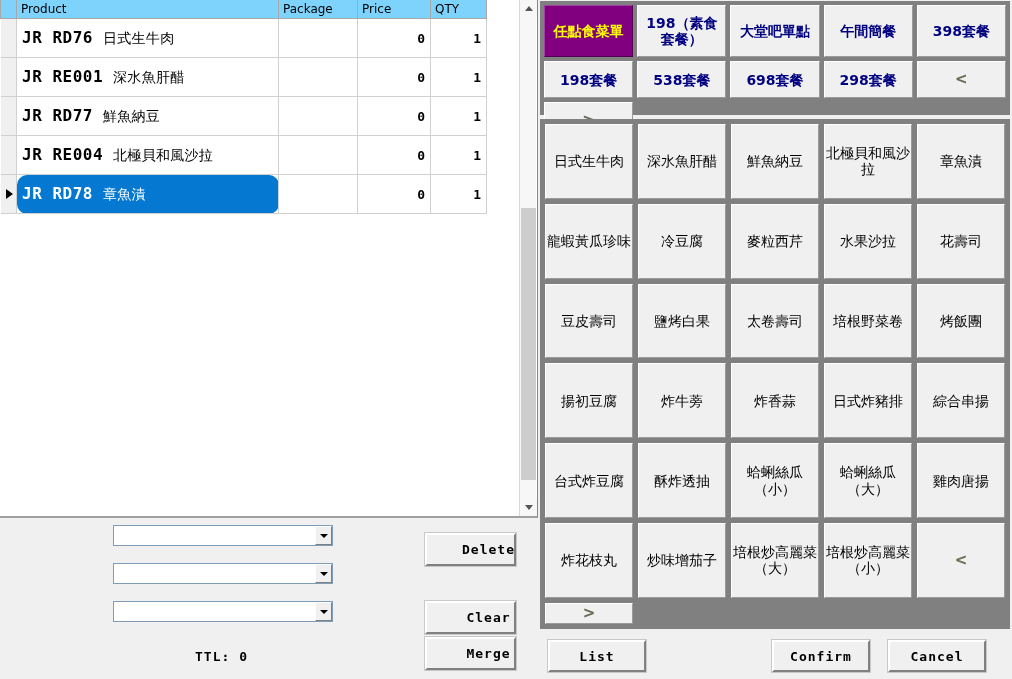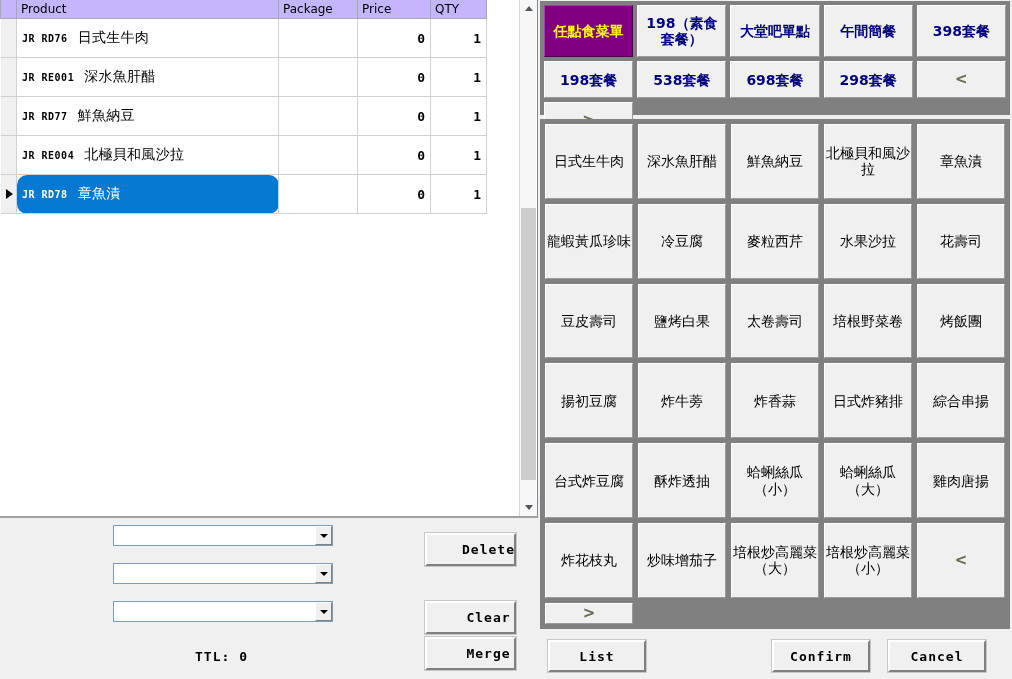--- a/index.html
+++ b/index.html
@@ -44,21 +44,21 @@
     background: #ffffff;
     overflow: hidden;
   }
   table.order-grid {
     border-collapse: collapse;
     table-layout: fixed;
     width: 487px;
     background: #ffffff;
   }
   table.order-grid th {
-    background: #c4b5fd;
+    background: #7dd3fc;
     border: 1px solid #a8a8a8;
     border-top: none;
     border-left: none;
     font: 400 12px "DejaVu Sans", "Liberation Sans", sans-serif;
     color: #000;
     text-align: left;
     padding: 2px 0 2px 4px;
     height: 17px;
     box-sizing: border-box;
     font-weight: normal;
@@ -88,21 +88,21 @@
     text-align: center;
     position: relative;
   }
   td.cell-product {
     font: bold 13px "DejaVu Sans", "Liberation Sans", sans-serif;
     letter-spacing: 0.3px;
   }
   td.cell-product .code {
     font-family: "DejaVu Sans Mono", "Liberation Mono", monospace;
     font-weight: bold;
-    font-size: 10px;
+    font-size: 16px;
     letter-spacing: 0.5px;
   }
   td.cell-product .pname {
     font-family: "DejaVu Sans", "Liberation Sans", sans-serif;
     font-weight: normal;
     font-size: 14px;
     margin-left: 10px;
   }
   td.cell-num {
     text-align: right;

